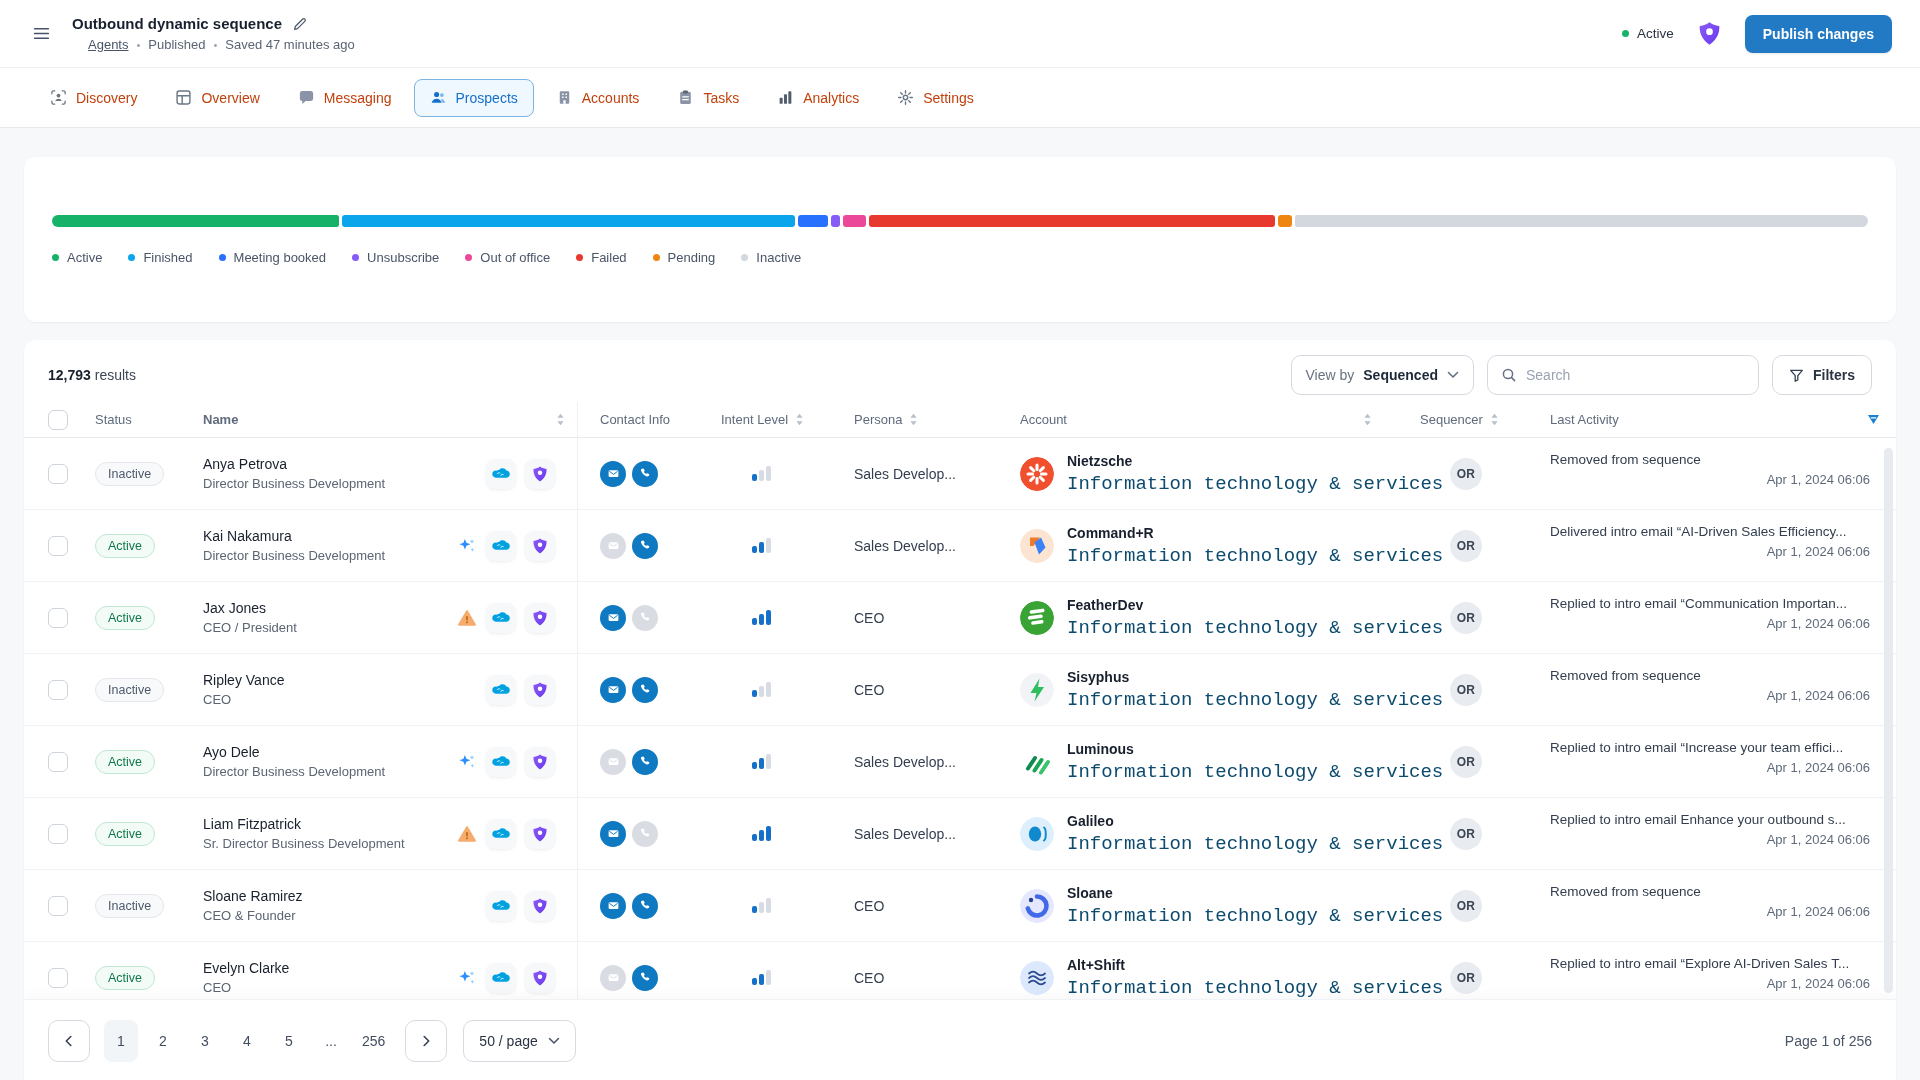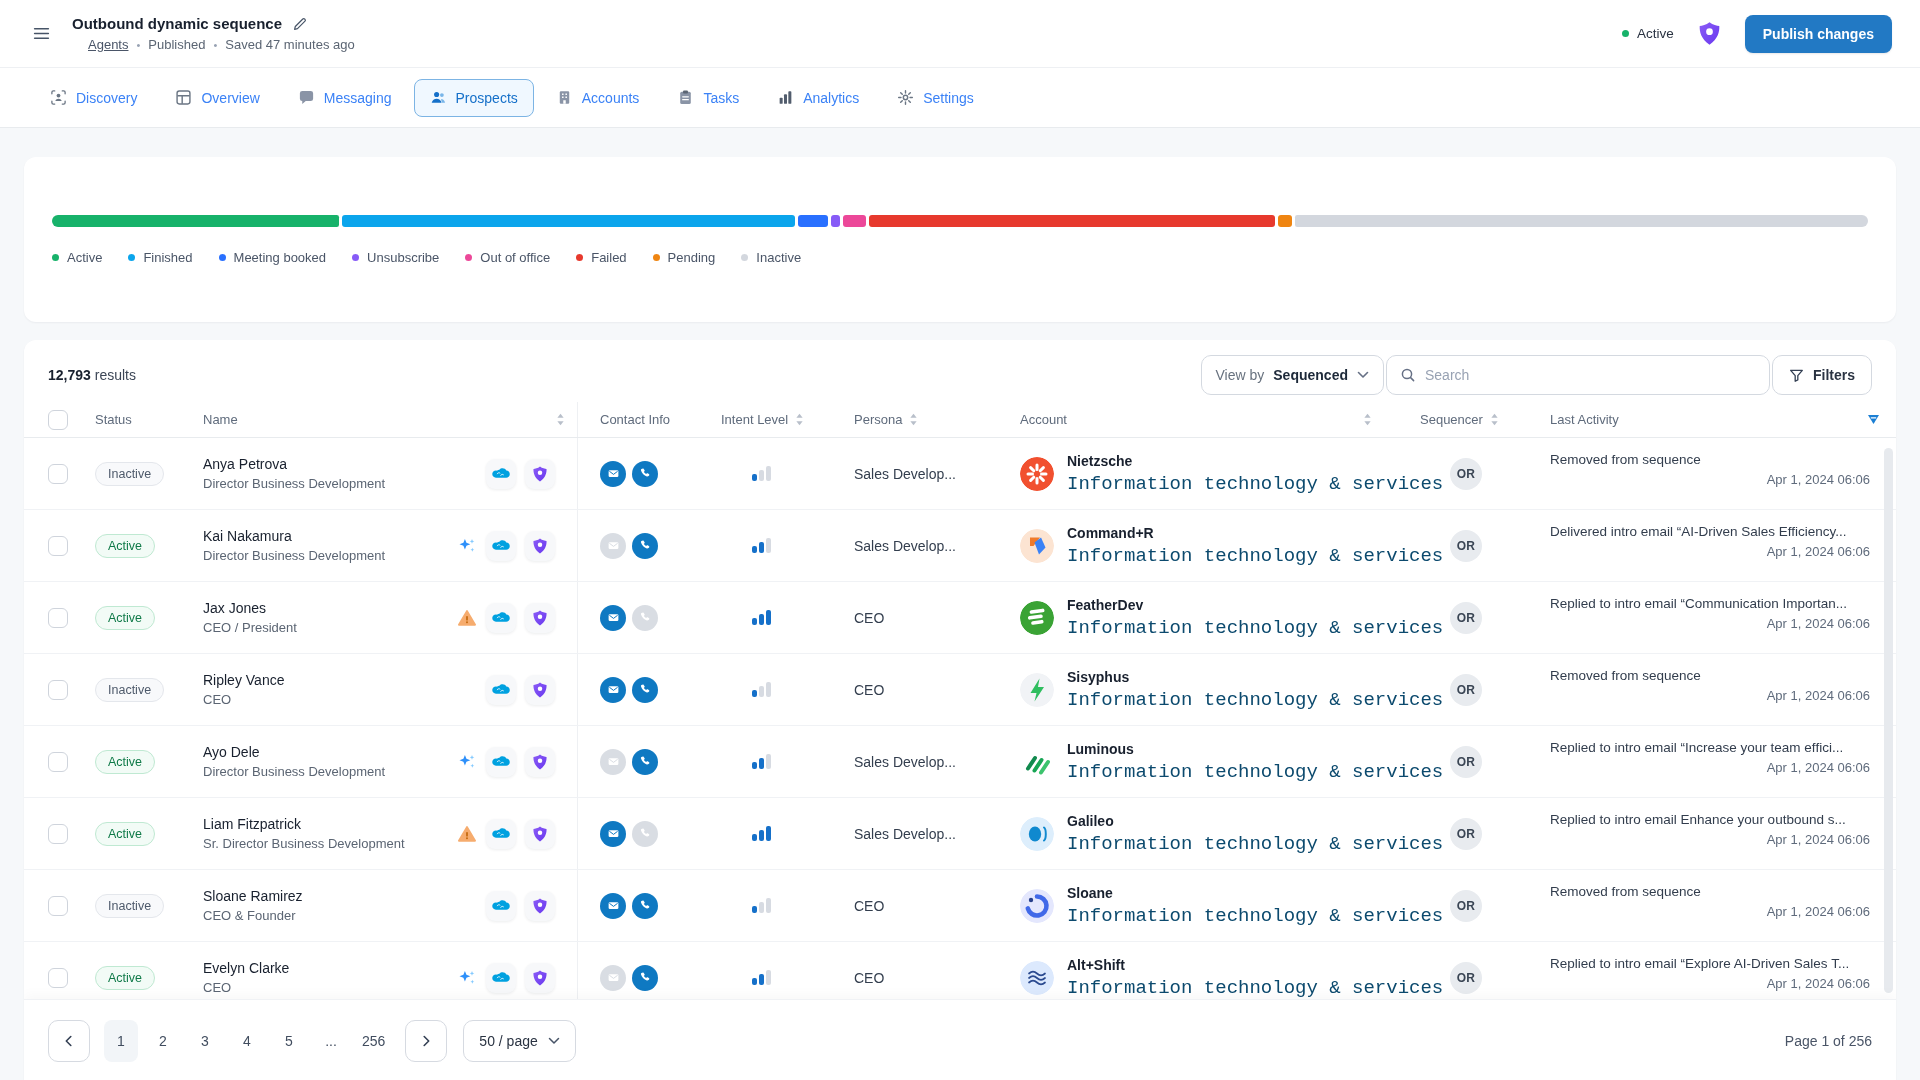--- a/index.html
+++ b/index.html
@@ -18,57 +18,57 @@
   .sub-row a { color:#4a5568; text-decoration:underline; cursor:pointer;margin-left:16px; }
   .sub-row .dot-sep { color:#98a2b3; font-size:11px; }
   .top-right { margin-left:auto; display:flex; align-items:center; gap:22px; }
   .status-ind { display:flex; align-items:center; gap:8px; font-size:13.5px; color:#2a3342; }
   .status-ind .dot { width:7px; height:7px; border-radius:50%; background:#17b26a; }
   .shield-badge { width:27px; height:27px; display:inline-flex; }
   .publish { background:#2279c4; color:#fff; font-size:14px; font-weight:600; height:38px; padding:0 18px; border-radius:8px; box-shadow:0 1px 2px rgba(16,24,40,.1); }
 
   
   .tabbar { height:60px; background:#fff; display:flex; align-items:center; gap:6px; padding:0 34px; border-bottom:1px solid #e8ebee; }
-  .tab { display:flex; align-items:center; gap:9px; height:38px; padding:0 15px; border-radius:8px; border:1px solid transparent; font-size:14px; font-weight:500; color:#3b82f6; }
+  .tab { display:flex; align-items:center; gap:9px; height:38px; padding:0 15px; border-radius:8px; border:1px solid transparent; font-size:14px; font-weight:500; color:#c2410c; }
   .tab .tab-ic { width:17px; height:17px; display:inline-flex; }
   .tab.active { color:#1570c9; background:#f0f8ff; border-color:#7cb4e4; }
 
   
   .main { padding:0 24px; }
   .status-card { margin-top:29px; background:#fff; border-radius:12px; height:165px; padding:30px 28px 0 28px; box-shadow:0 1px 2px rgba(16,24,40,.05); }
   .status-card h2 { font-size:15px; font-weight:700; color:#18202e; }
   .seg-bar { margin-top:28px; display:flex; gap:3px; }
   .seg { height:12px; border-radius:3px; flex-basis:0; }
   .seg:first-child { border-radius:8px 3px 3px 8px; }
   .seg:last-child { border-radius:3px 8px 8px 3px; }
   .legend { margin-top:23px; display:flex; align-items:center; gap:26px; }
   .legend-item { display:flex; align-items:center; gap:8px; font-size:13px; color:#4a5567; }
   .legend-item .ldot { width:7px; height:7px; border-radius:50%; }
 
   
   .table-card { position:relative; margin-top:18px; background:#fff; border-radius:12px 12px 0 0; height:741px; overflow:hidden; box-shadow:0 1px 2px rgba(16,24,40,.05); }
   .toolbar { height:62px; display:flex; align-items:center; padding:8px 24px 0 24px; }
   .results { font-size:14px; color:#3c4656; }
   .results b { color:#18202e; font-weight:700; }
-  .toolbar-right { margin-left:auto; display:flex; align-items:center; gap:2px; }
+  .toolbar-right { margin-left:auto; display:flex; align-items:center; gap:13px; }
   .viewby { display:flex; align-items:center; gap:9px; height:40px; padding:0 14px; border:1px solid #d4d9e0; border-radius:10px; background:#fff; font-size:14px; }
   .viewby .vb-label { color:#68727f; }
   .viewby .vb-value { color:#1d2939; font-weight:600; }
-  .searchbox { display:flex; align-items:center; gap:9px; width:384px; height:40px; padding:0 13px; border:1px solid #d4d9e0; border-radius:10px; background:#fff; }
+  .searchbox { display:flex; align-items:center; gap:9px; width:272px; height:40px; padding:0 13px; border:1px solid #d4d9e0; border-radius:10px; background:#fff; }
   .searchbox input { border:none; outline:none; flex:1; font-size:14px; font-family:inherit; color:#1d2939; background:transparent; }
   .searchbox input::placeholder { color:#98a2b3; }
   .filters-btn { display:flex; align-items:center; gap:9px; height:40px; padding:16px 16px; border:1px solid #d4d9e0; border-radius:10px; background:#fff; font-size:14px; font-weight:600; color:#2a3342; }
 
   
   .grid-row { display:grid; grid-template-columns:56px 92px 406px 136px 126px 174px 400px 120px minmax(0,1fr); align-items:center; }
   .thead { height:36px; border-bottom:1px solid #e8ebee; font-size:13px; color:#5f6b7c; }
   .thead .hc { display:flex; align-items:center; height:100%; }
   .hc-check { padding-left:24px; }
   .hc-status { padding-left:15px; }
-  .hc-name { padding-left:31px; border-right:1px solid #eef0f3; }
+  .hc-name { padding-left:31px; border-right:1px solid #eef0f3;font-weight:bold; }
   .hc-name .sort { margin-left:auto; margin-right:12px; }
   .hc-contact { padding-left:22px; }
   .hc-intent { padding-left:7px; gap:7px; }
   .hc-persona { padding-left:14px; gap:7px; }
   .hc-account { padding-left:6px; }
   .hc-account .sort { margin-left:auto; margin-right:42px; }
   .hc-seq { padding-left:6px; gap:7px; }
   .hc-activity { padding-left:16px; }
   .hc-activity .bluefilter { margin-left:auto; margin-right:16px; display:inline-flex; }
   .sort { display:inline-flex; }

